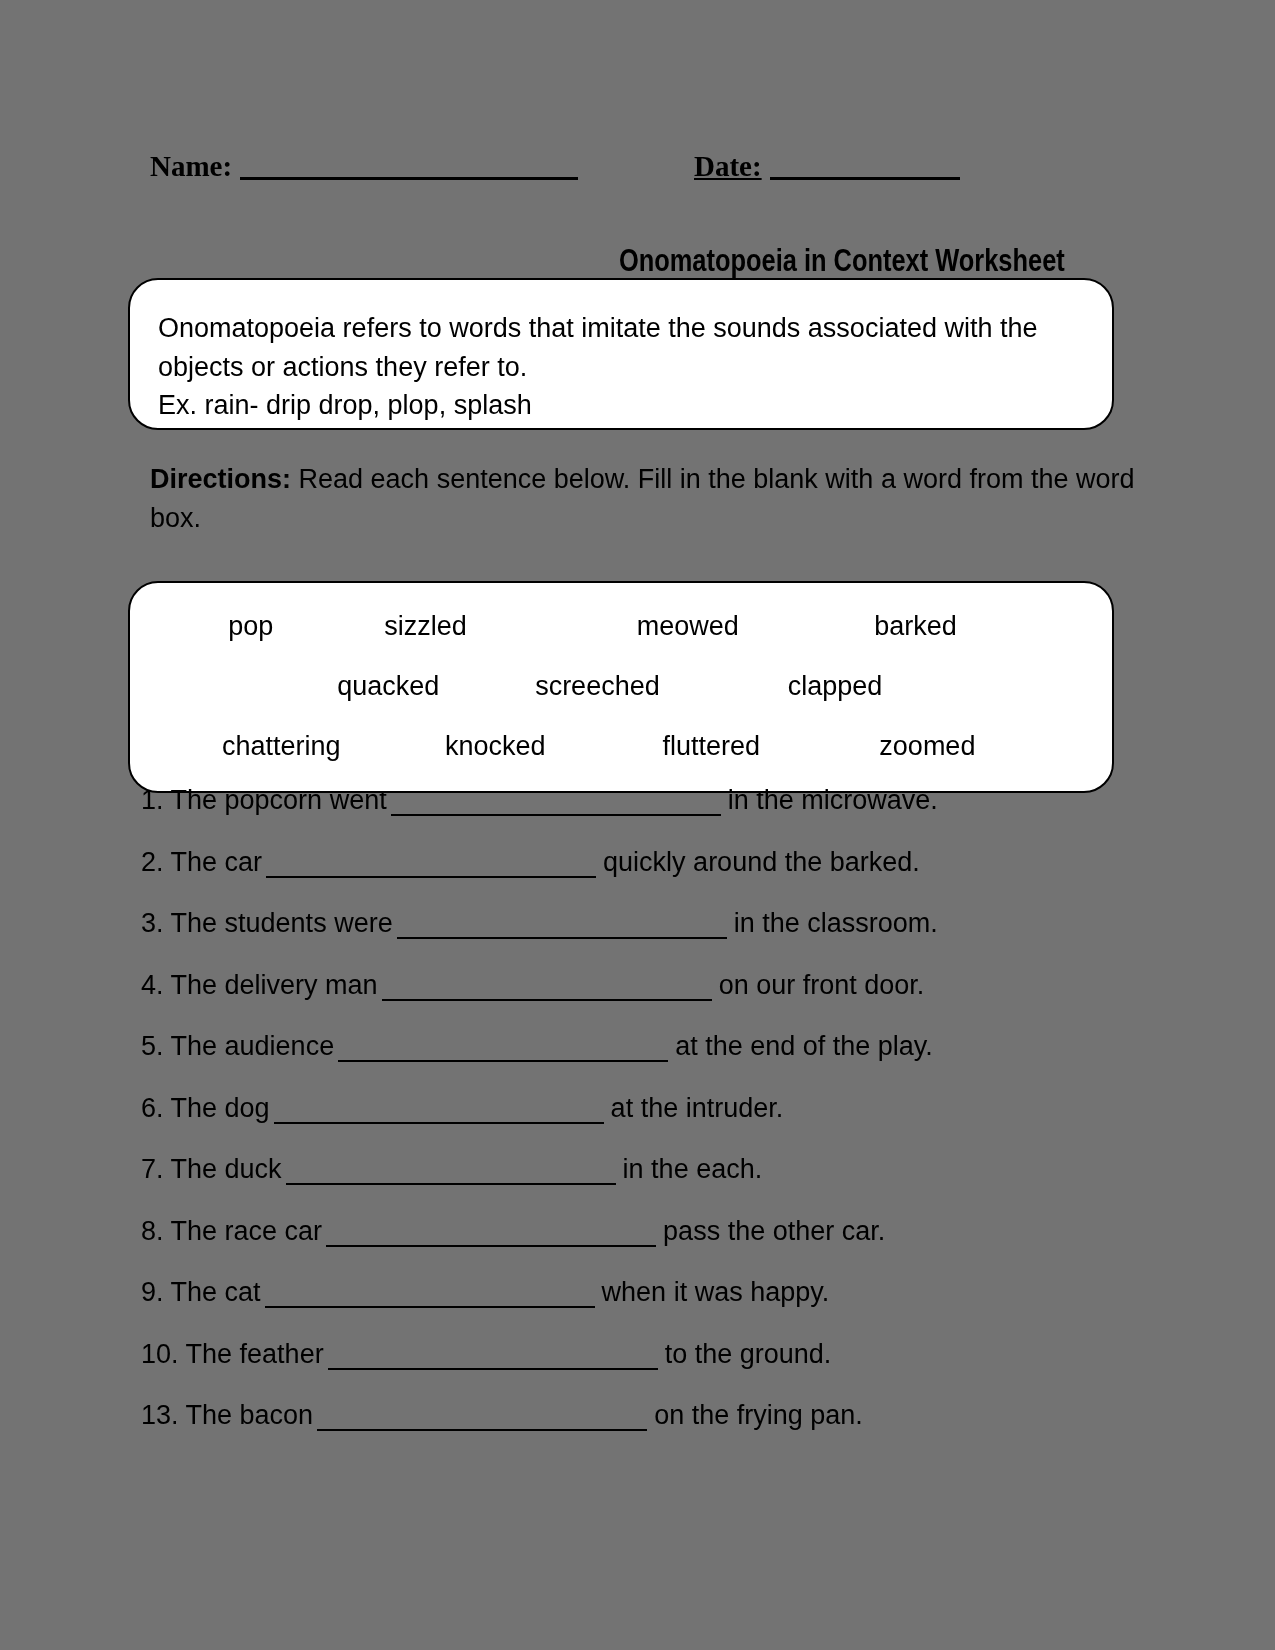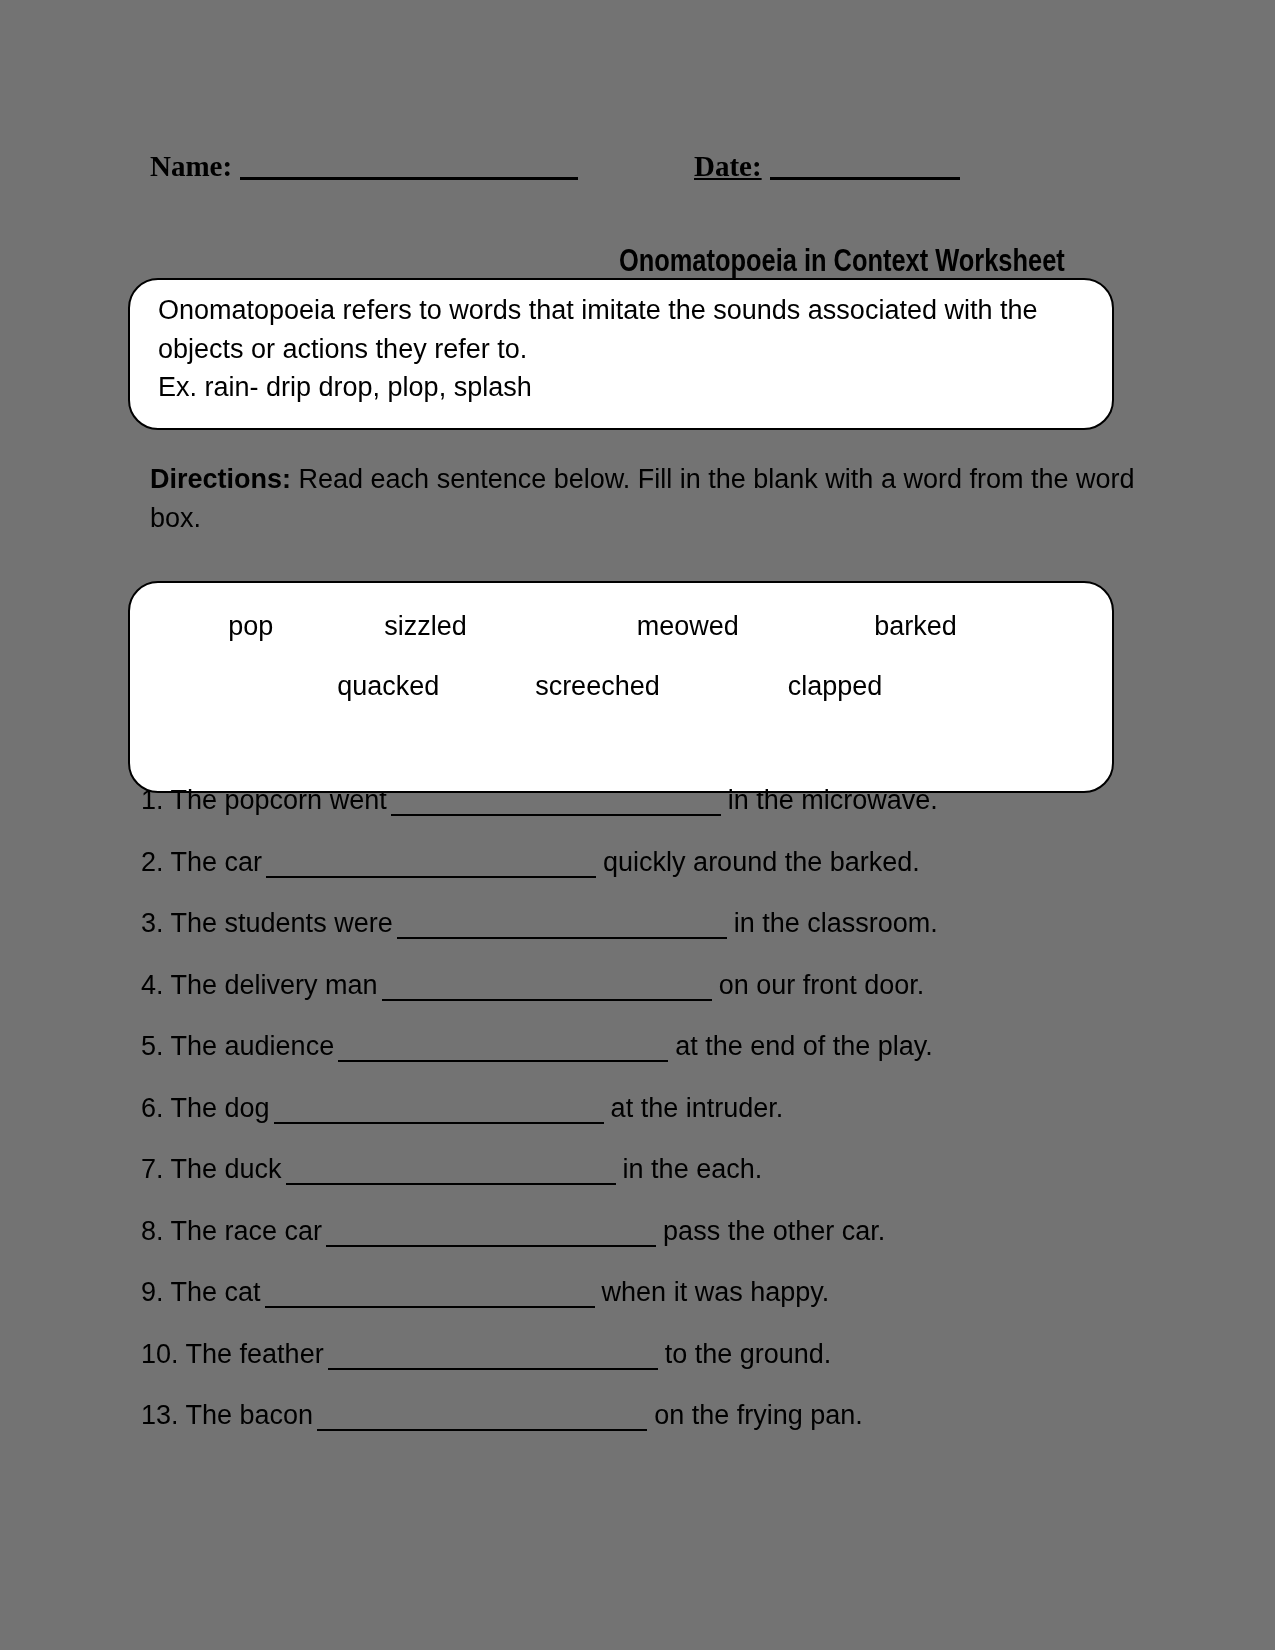--- a/index.html
+++ b/index.html
@@ -51,21 +51,21 @@
     left:128px;
     width:986px;
     border:2.5px solid #000;
     border-radius:30px;
     box-sizing:border-box;
     background:#fff;
   }
   .def-box{
     top:278px;
     height:152px;
-    padding:11px 28px;
+    padding:29px 28px;
     font-size:27px;
     line-height:38.5px;
   }
   .def-box p{margin:0;}
   
   .directions{
     position:absolute;
     top:460px;
     left:150px;
     width:1000px;
@@ -137,20 +137,26 @@
       <span class="wb-word" style="left:12.3%">pop</span>
       <span class="wb-word" style="left:30.1%">sizzled</span>
       <span class="wb-word" style="left:56.8%">meowed</span>
       <span class="wb-word" style="left:80.0%">barked</span>
     </div>
     <div class="wb-row">
       <span class="wb-word" style="left:26.3%">quacked</span>
       <span class="wb-word" style="left:47.6%">screeched</span>
       <span class="wb-word" style="left:71.8%">clapped</span>
     </div>
+    <div class="wb-row">
+      <span class="wb-word" style="left:15.4%">chattering</span>
+      <span class="wb-word" style="left:37.2%">knocked</span>
+      <span class="wb-word" style="left:59.2%">fluttered</span>
+      <span class="wb-word" style="left:81.2%">zoomed</span>
+    </div>
   </div>
 
   <div class="sentences">
     <div class="sentence">
       <span>1. The popcorn went</span><span class="blank"></span><span>in the microwave.</span>
     </div>
     <div class="sentence">
       <span>2. The car</span><span class="blank"></span><span>quickly around the barked.</span>
     </div>
     <div class="sentence">

